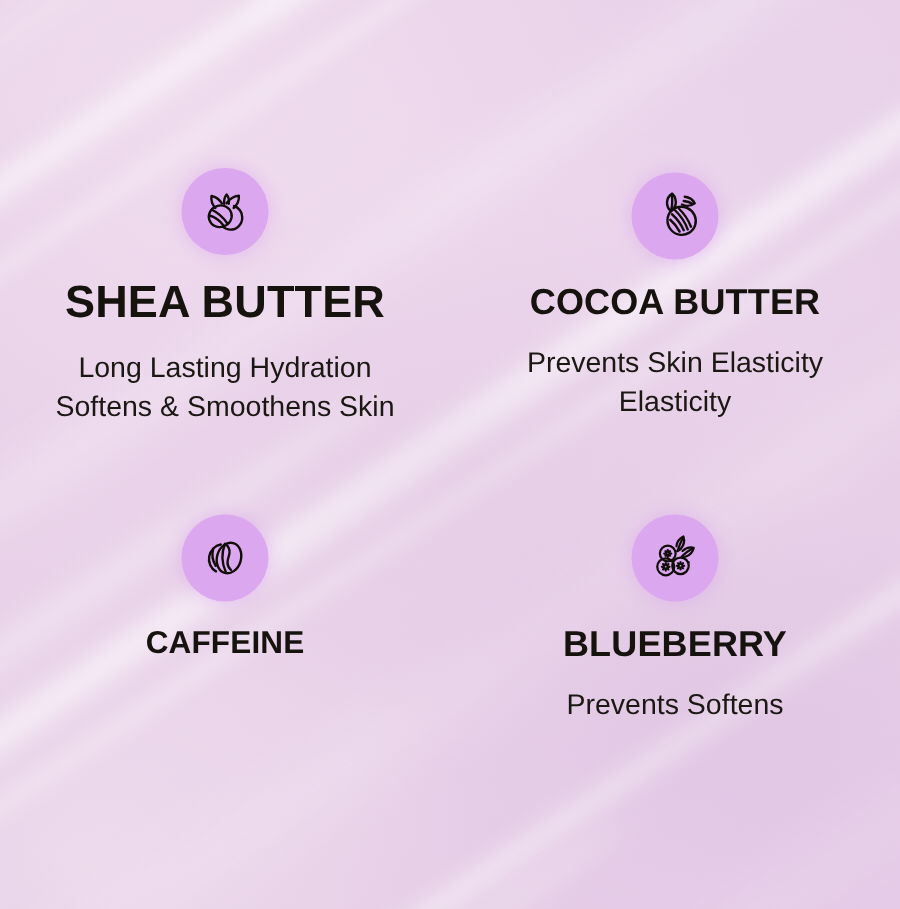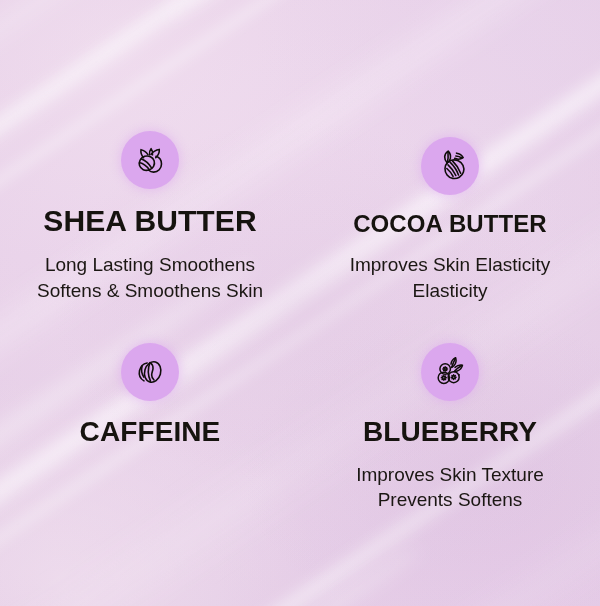--- a/index.html
+++ b/index.html
@@ -94,21 +94,21 @@
     grid-template-columns: 1fr 1fr;
     grid-template-rows: 1fr 1fr;
   }
 
   .cell {
     display: flex;
     flex-direction: column;
     align-items: center;
   }
 
-  .cell.r1 { justify-content: flex-end; padding-top: 93px; }
+  .cell.r1 { justify-content: center; padding-top: 93px; }
   .cell.r2 { justify-content: flex-start; padding-top: 40px; }
 
   .badge {
     width: 58px;
     height: 58px;
     border-radius: 50%;
     background: #dba7ee;
     display: flex;
     align-items: center;
     justify-content: center;
@@ -136,22 +136,22 @@
     line-height: 1.33;
     text-align: center;
     white-space: nowrap;
   }
 
   .desc div { display: block; }
 
   
   .cell-shea   .title { font-size: 30px; }
   .cell-cocoa  .title { font-size: 24px; }
-  .cell-caff   .title { font-size: 28px; }
-  .cell-blue   .title { font-size: 28px; }
+  .cell-caff   .title { font-size: 21px; }
+  .cell-blue   .title { font-size: 24px; }
 </style>
 </head>
 <body>
 
 <div id="canvas">
 
   <div class="bg-base"></div>
   <div class="bg-tint"></div>
 
   <div class="streaks">
@@ -189,21 +189,21 @@
             <path d="M31.2 19.6c3.9 1.2 6.6 4.9 6.6 9.2 0 5.4-4.2 9.7-9.4 9.7-2.4 0-4.6-0.9-6.3-2.5"></path>
 
             <ellipse cx="20.2" cy="27.8" rx="9.2" ry="8.6" transform="rotate(-18 20.2 27.8)"></ellipse>
             <path d="M13.4 22.6c3.6 1.4 9.3 6.0 12.2 10.6"></path>
             <path d="M12.0 27.4c3.3 0.6 8.5 4.2 10.9 7.9"></path>
           </svg>
         </span>
       </div>
       <div class="title">SHEA BUTTER</div>
       <div class="desc">
-        <div>Long Lasting Smoothens</div>
+        <div>Long Lasting Hydration</div>
         <div>Softens &amp; Smoothens Skin</div>
       </div>
     </div>
 
     <div class="cell r1 cell-cocoa">
       <div class="badge">
         <span>
           <svg width="40" height="40" viewBox="0 0 48 48" fill="none" stroke="#100d0a" stroke-width="1.9" stroke-linecap="round" stroke-linejoin="round">
 
             <path d="M31.8 8.6c3.6 0.4 6.6 2.4 8.0 5.3-3.0 2.1-7.0 2.4-10.2 0.9"></path>
@@ -216,21 +216,21 @@
 
             <path d="M24.0 19.4c4.2 4.0 8.0 9.4 10.2 15.4"></path>
             <path d="M21.6 22.6c3.8 3.4 7.2 7.8 9.4 12.8"></path>
             <path d="M20.2 27.0c3.0 2.6 5.6 5.8 7.5 9.5"></path>
             <path d="M27.2 18.2c4.0 3.8 7.4 8.8 9.6 14.4"></path>
           </svg>
         </span>
       </div>
       <div class="title">COCOA BUTTER</div>
       <div class="desc">
-        <div>Improves Skin Elasticity</div>
+        <div>Prevents Skin Elasticity</div>
         <div>Elasticity</div>
       </div>
     </div>
 
     <div class="cell r2 cell-caff">
       <div class="badge">
         <span>
           <svg width="40" height="40" viewBox="0 0 48 48" fill="none" stroke="#100d0a" stroke-width="1.9" stroke-linecap="round" stroke-linejoin="round">
 
             <path d="M20.6 13.2c-4.6 0.9-8.2 4.6-9.2 9.3-1.0 4.9 1.2 9.8 5.4 12.2"></path>
@@ -265,19 +265,18 @@
 
             <circle cx="28.4" cy="30.2" r="6.6"></circle>
             <path d="M28.4 27.3v1.4M28.4 31.7v1.4M25.5 30.2h1.4M29.9 30.2h1.4M26.4 28.2l1.0 1.0M29.4 31.2l1.0 1.0M30.4 28.2l-1.0 1.0M27.4 31.2l-1.0 1.0"></path>
 
             <circle cx="34.8" cy="27.4" r="1.0" fill="#100d0a" stroke="none"></circle>
           </svg>
         </span>
       </div>
       <div class="title">BLUEBERRY</div>
       <div class="desc">
-        <div>Improves Skin Texture</div>
         <div>Prevents Softens</div>
       </div>
     </div>
 
   </div>
 </div>
 
 </body></html>

